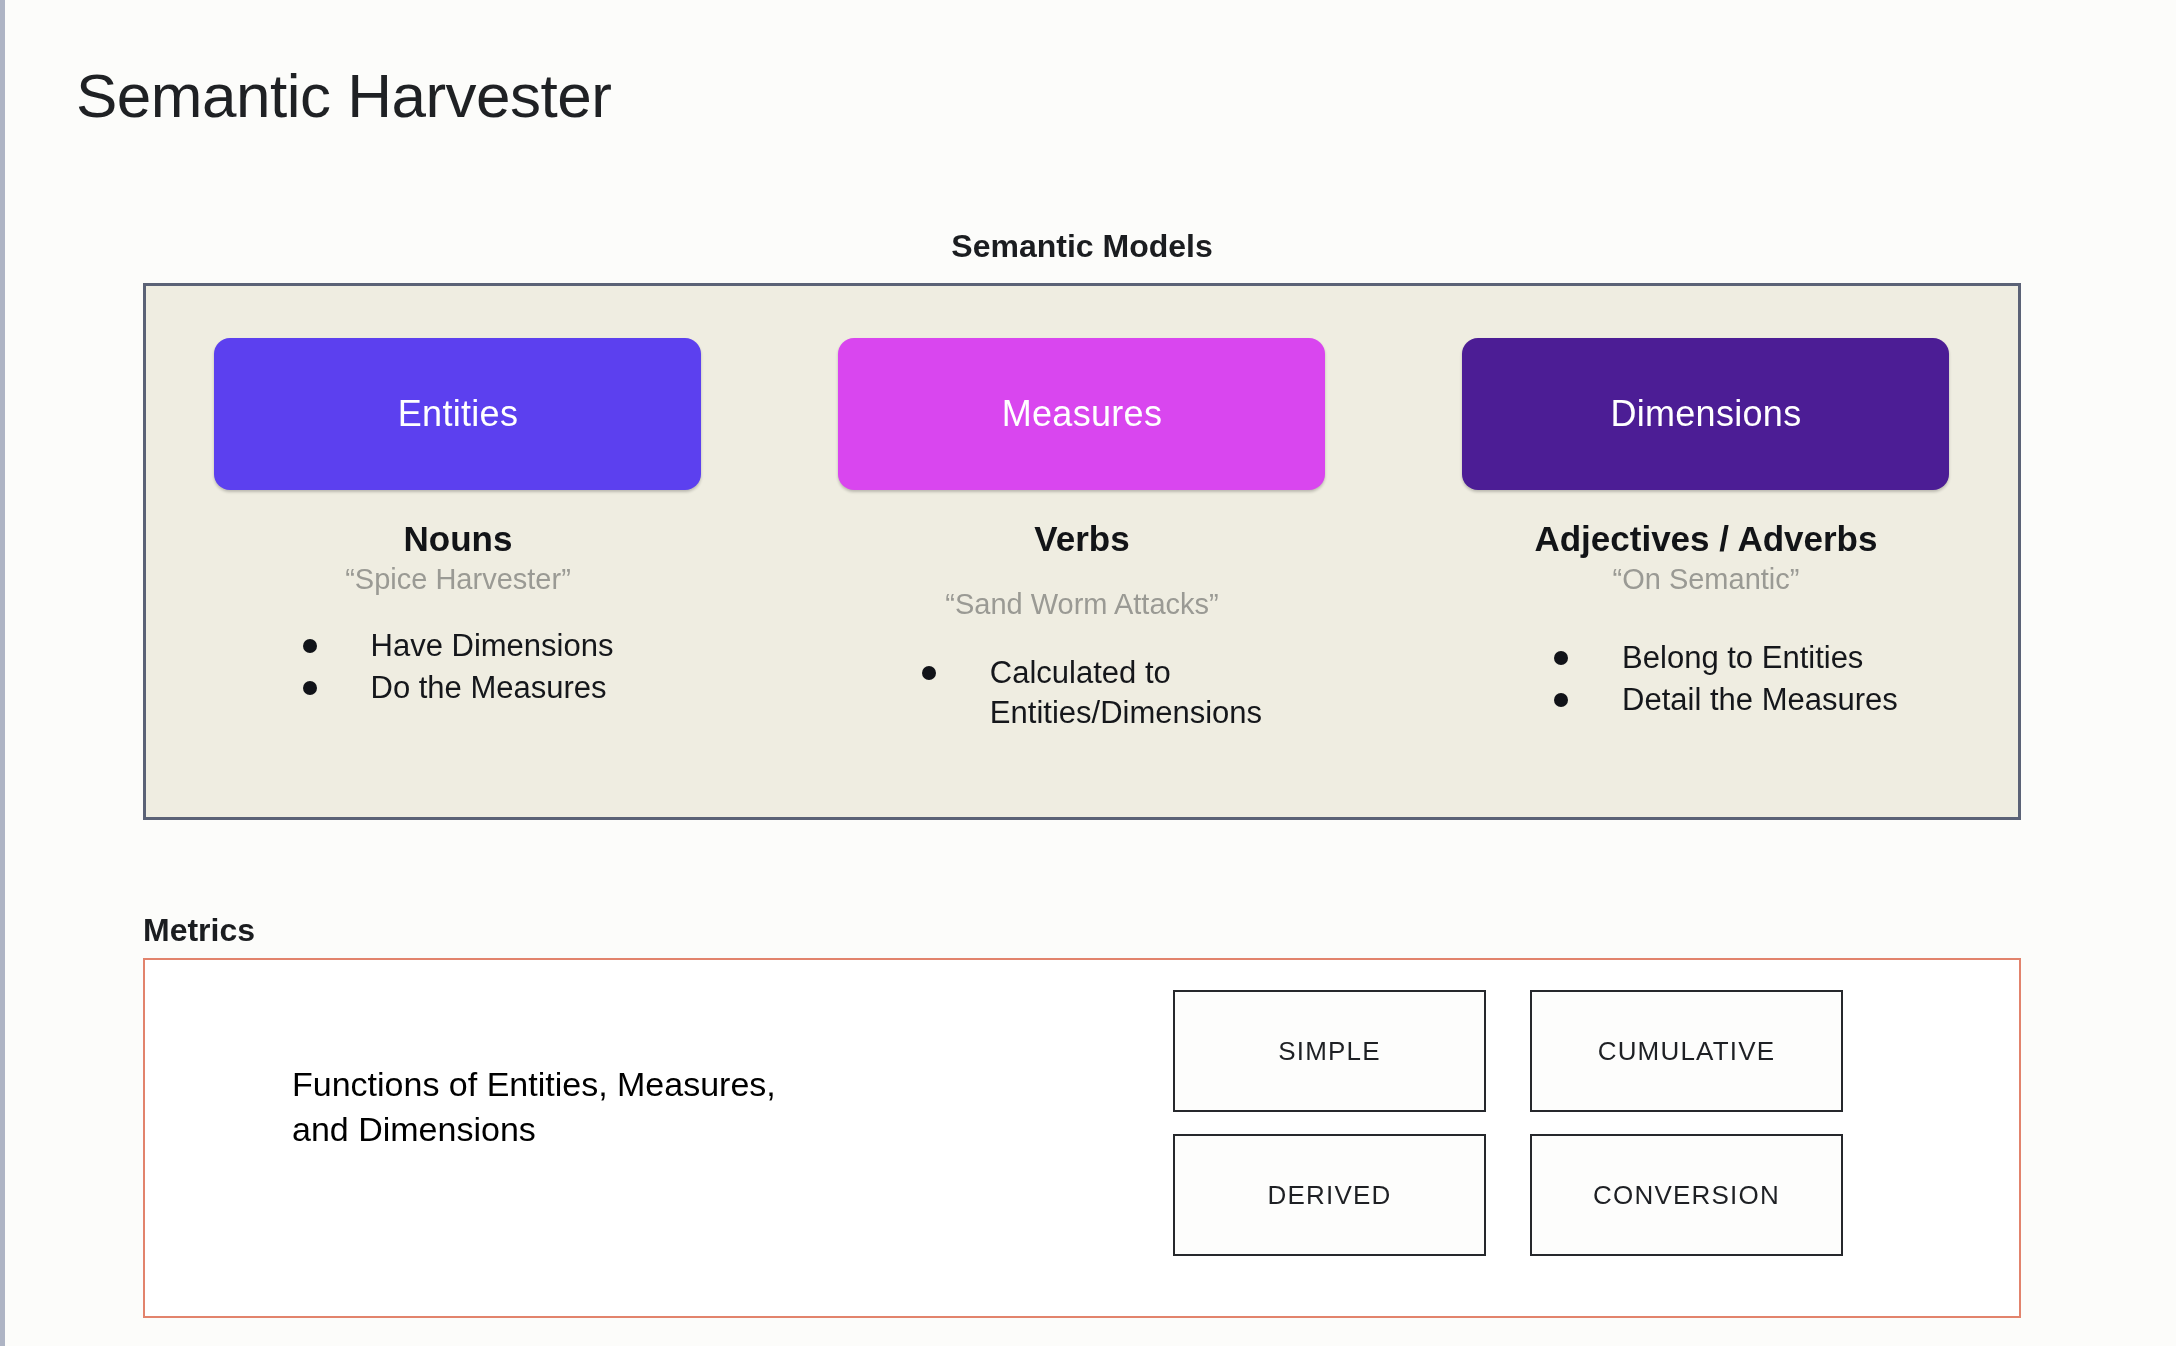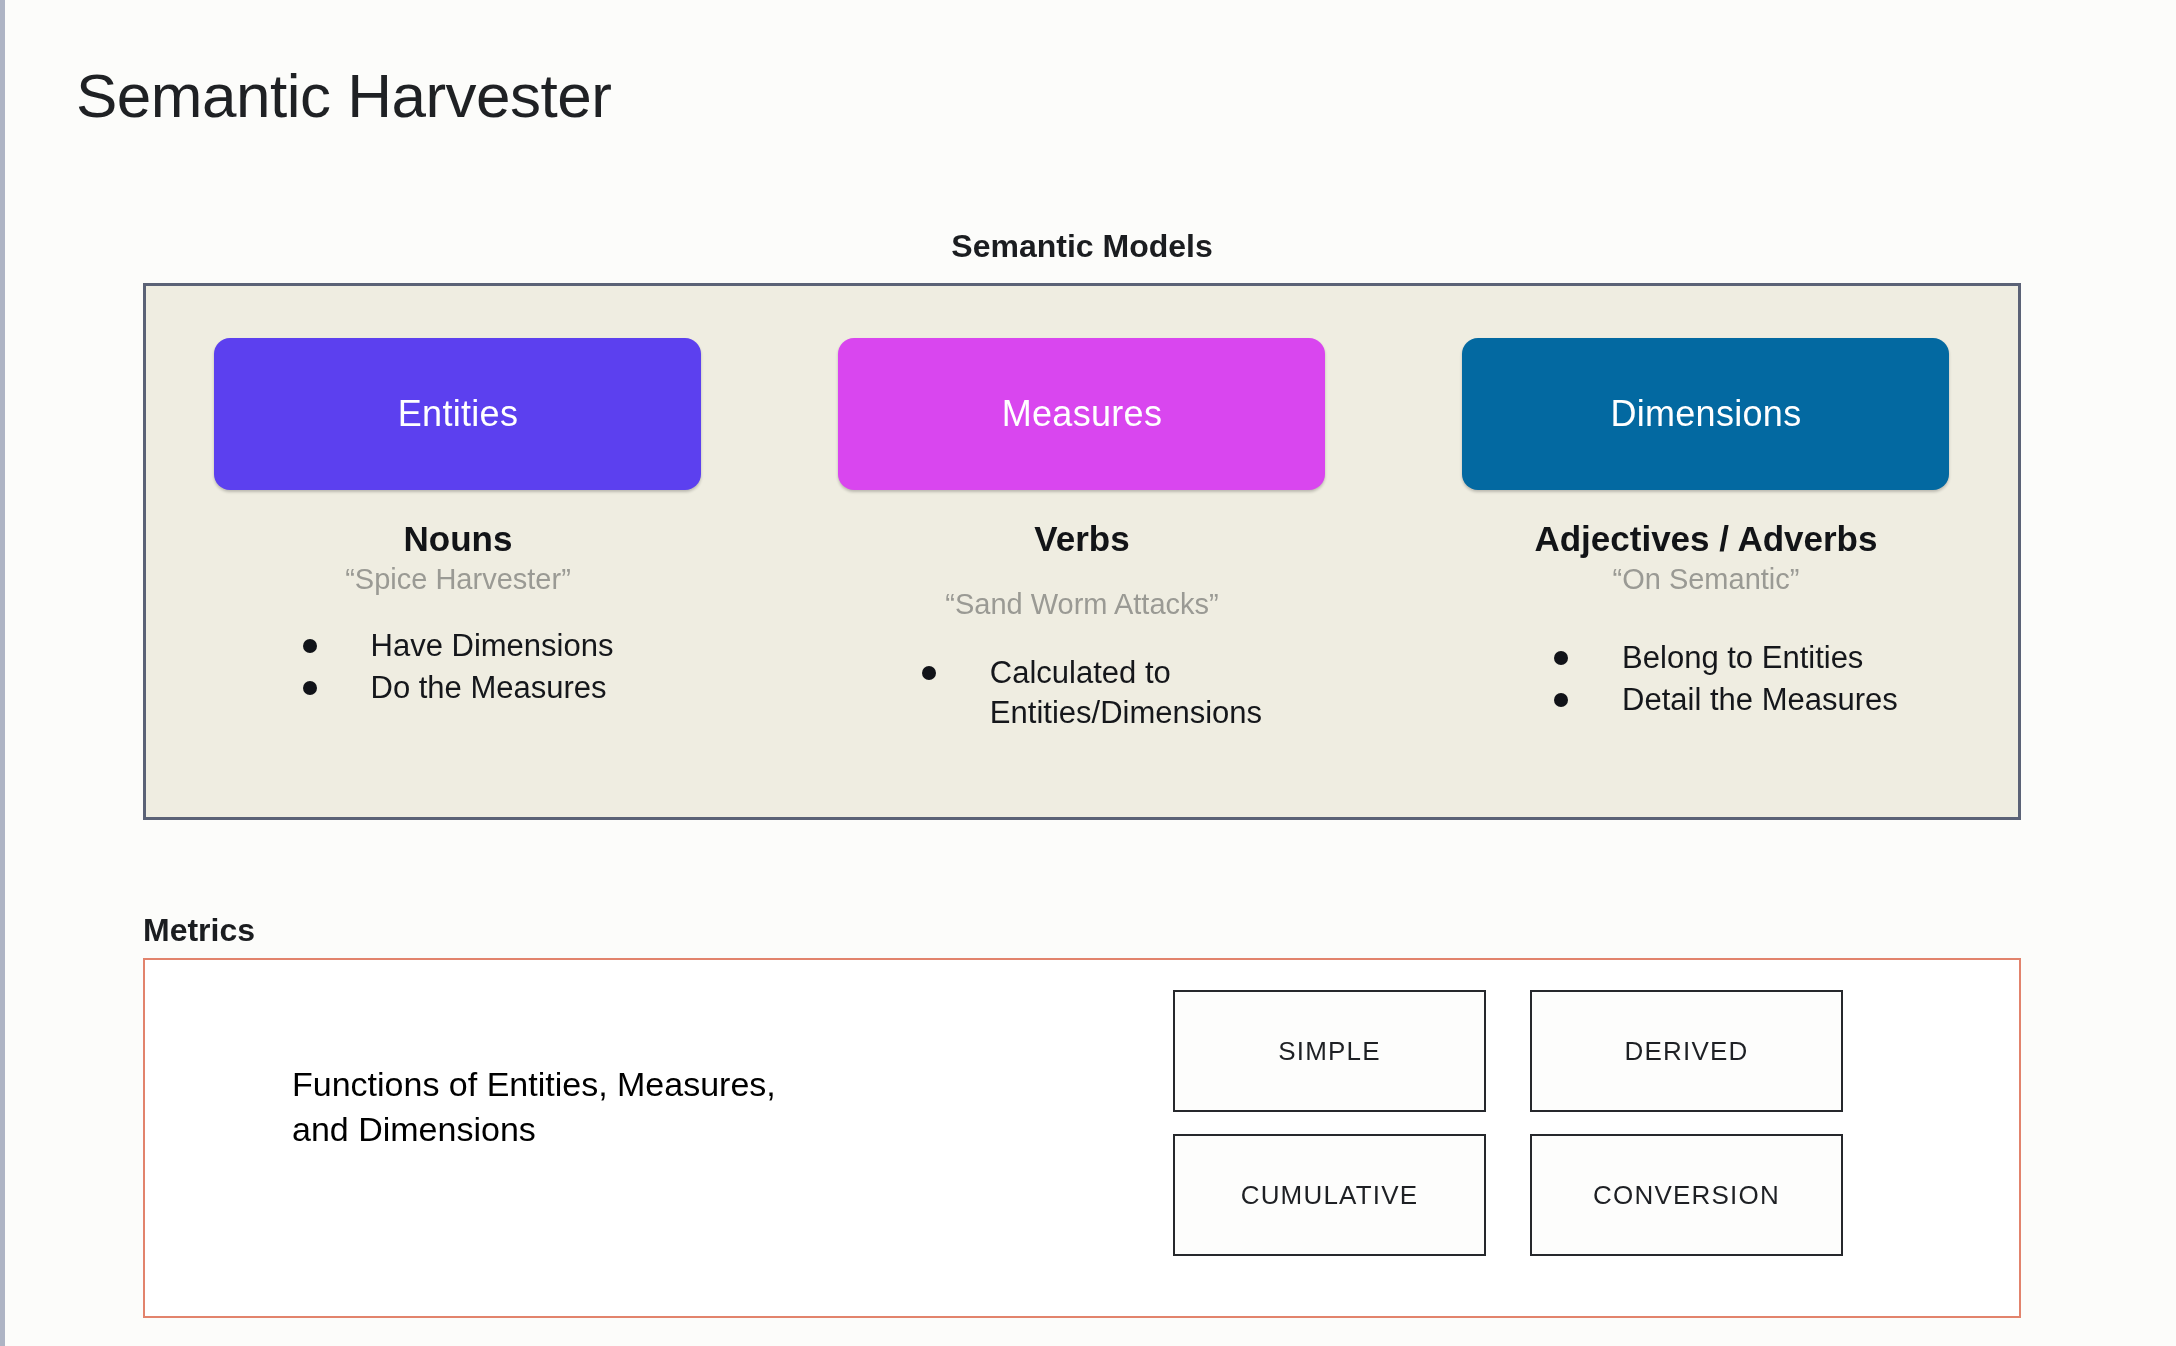--- a/index.html
+++ b/index.html
@@ -80,21 +80,21 @@
     align-items: center;
     justify-content: center;
     color: #ffffff;
     font-size: 36px;
     font-weight: normal;
     letter-spacing: 0.3px;
     box-shadow: 0 2px 3px rgba(0,0,0,0.22);
   }
   .chip-entities   { background: #5c40ef; }
   .chip-measures   { background: #d946ef; }
-  .chip-dimensions { background: #0369a1; }
+  .chip-dimensions { background: #4c1d95; }
 
   .pos-word {
     margin-top: 29px;
     font-size: 35px;
     font-weight: bold;
     color: #121417;
     text-align: center;
     white-space: nowrap;
   }
   .pos-example {
@@ -255,17 +255,17 @@
 </div>
 
 <div class="mt-heading">Metrics</div>
 
 <div class="mt-panel">
   <div class="mt-desc">Functions of Entities, Measures,
 and Dimensions</div>
 
   <div class="mt-grid">
     <div class="mt-box">SIMPLE</div>
+    <div class="mt-box">CUMULATIVE</div>
     <div class="mt-box">DERIVED</div>
-    <div class="mt-box">CUMULATIVE</div>
     <div class="mt-box">CONVERSION</div>
   </div>
 </div>
 
 </body></html>

